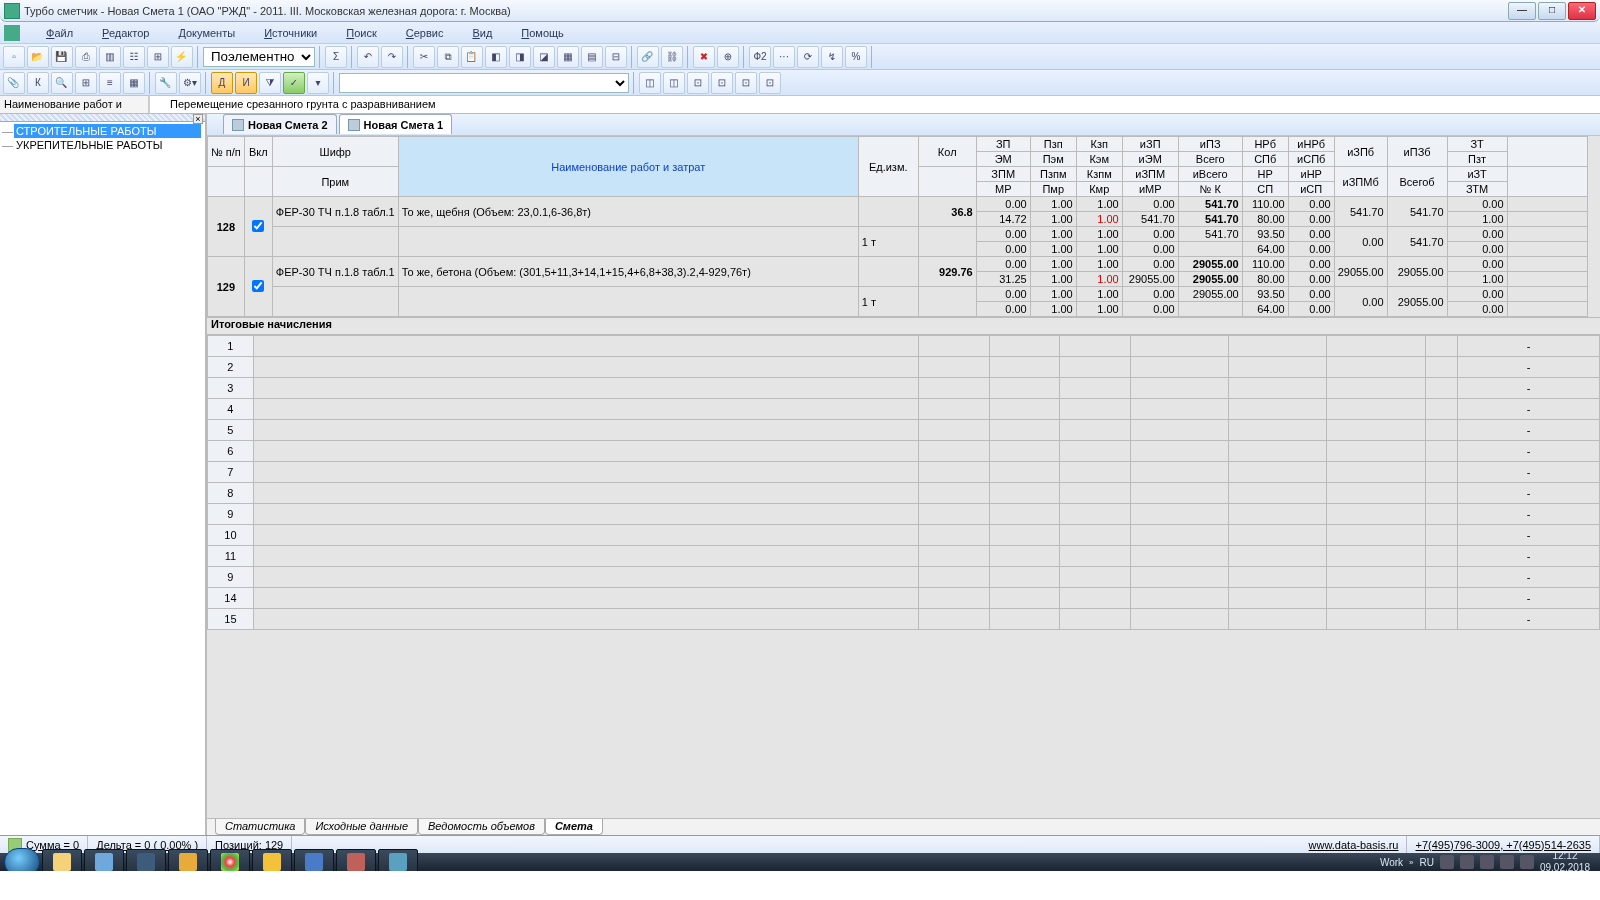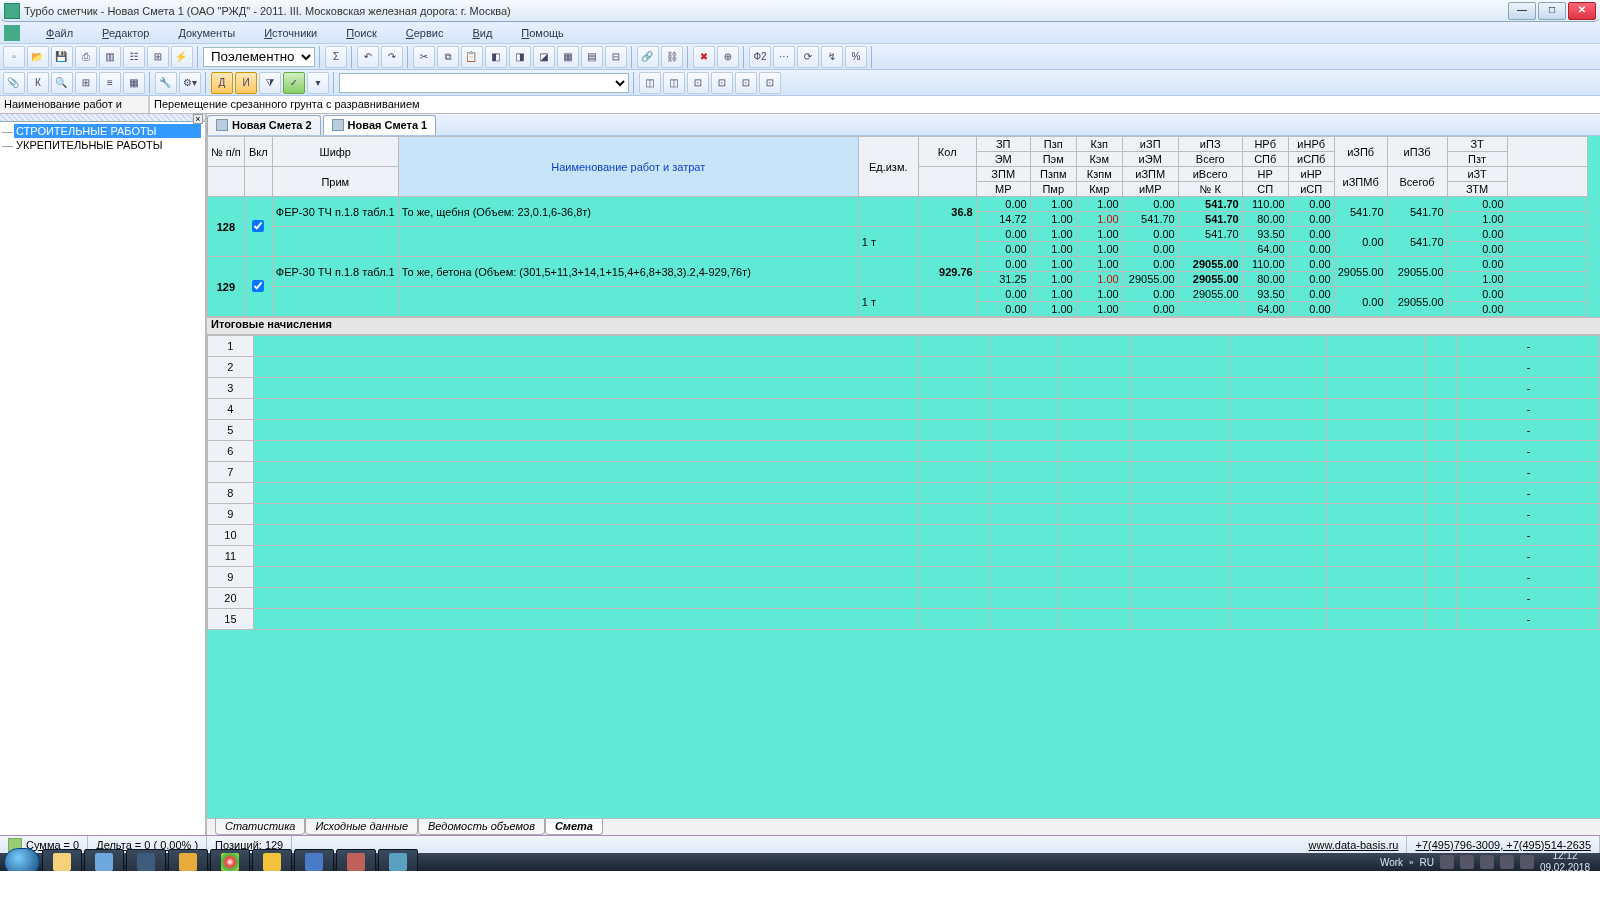--- a/index.html
+++ b/index.html
@@ -22,44 +22,44 @@
 
 .toolbar { height:26px; background:linear-gradient(#eaf2fe,#d6e5fa); border-bottom:1px solid #b0c7e7; display:flex; align-items:center; padding:0 3px; gap:2px; }
 .tbtn { width:22px; height:22px; background:linear-gradient(#f8fbff,#e2edfb); border:1px solid #bcd; border-radius:2px; display:flex; align-items:center; justify-content:center; font-size:10px; color:#446; cursor:pointer; }
 .tbtn.orange { background:linear-gradient(#ffe8b8,#ffc860); border-color:#c90; }
 .tbtn.green { background:linear-gradient(#d0f0c0,#8c6); border-color:#6a4; }
 .tbtn.red { color:#c22; }
 .tsep { width:2px; height:22px; border-left:1px solid #9bb6d8; margin:0 2px; }
 .combo { height:20px; min-width:110px; background:#fff; border:1px solid #9bb; font:11px inherit; padding:0 3px; }
 
 
-.formula { height:18px; background:#fff; border-bottom:1px solid #bbb; display:flex; font-size:11px; }
+.formula { height:18px; background:#fff; border-bottom:1px solid #bbb; display:flex; font-size:11px;gap:16px; }
 .formula .lbl { width:150px; padding:2px 4px; border-right:2px solid #ccc; background:#f4f4f4; }
 .formula .val { flex:1; padding:2px 4px; }
 
 
 .bodyrow { display:flex; height:calc(100vh - 22px - 22px - 26px - 26px - 18px - 17px - 18px - 30px); }
 .tree { width:207px; background:#fff; border-right:2px solid #bbb; position:relative; }
 .tree-head { height:8px; background:repeating-linear-gradient(45deg,#cde,#cde 2px,#eef 2px,#eef 4px); border-bottom:1px solid #9ab; }
 .tree-x { position:absolute; right:2px; top:0; width:10px; height:10px; font-size:9px; text-align:center; line-height:9px; background:#eee; border:1px solid #999; cursor:pointer; }
 .tree ul { list-style:none; padding:2px 4px 2px 14px; }
 .tree li { padding:1px 2px; white-space:nowrap; cursor:pointer; position:relative; }
 .tree li::before { content:'—'; position:absolute; left:-12px; color:#888; }
 .tree li.sel { background:#3399ff; color:#fff; }
 
 .main { flex:1; display:flex; flex-direction:column; overflow:hidden; }
 
 
-.tabs-top { height:22px; background:linear-gradient(#ecf3fe,#d6e6fa); border-bottom:1px solid #b0c7e7; display:flex; align-items:center; padding:0 0; gap:2px; }
+.tabs-top { height:22px; background:linear-gradient(#ecf3fe,#d6e6fa); border-bottom:1px solid #b0c7e7; display:flex; align-items:flex-start; padding:0 16px; gap:2px; }
 .tab { height:20px; background:#f0f4fa; border:1px solid #9ab; border-bottom:none; border-radius:3px 3px 0 0; padding:2px 8px; font-weight:bold; cursor:pointer; display:flex; align-items:center; gap:4px; }
 .tab.active { background:#fff; }
 .tab .ticon { width:12px; height:12px; background:#bcd; border:1px solid #79a; }
 
 
-.grids { flex:1; overflow:auto; background:#5eead4; }
+.grids { flex:1; overflow:auto; background:#e5e5e5; }
 table.g { border-collapse:collapse; font-size:11px; table-layout:fixed; }
 table.g th, table.g td { border:1px solid #bbb; padding:1px 3px; overflow:hidden; white-space:nowrap; }
 table.g th { background:#eef2f6; font-weight:normal; text-align:center; }
 th.blue { color:#1040d0; font-weight:bold; text-align:left; background:#c8e4f8 !important; }
 th.boldh { font-weight:bold; }
 .tar { text-align:right; }
 .tac { text-align:center; }
 .bd { font-weight:bold; }
 .red { color:#d00; }
 .chk { width:12px; height:12px; }
@@ -570,21 +570,21 @@
               <td></td>
               <td></td>
               <td></td>
               <td></td>
               <td></td>
               <td></td>
               <td></td>
               <td class="tac">-</td>
             </tr>
             <tr>
-              <td class="rownum">20</td>
+              <td class="rownum">14</td>
               <td></td>
               <td></td>
               <td></td>
               <td></td>
               <td></td>
               <td></td>
               <td></td>
               <td></td>
               <td class="tac">-</td>
             </tr>

